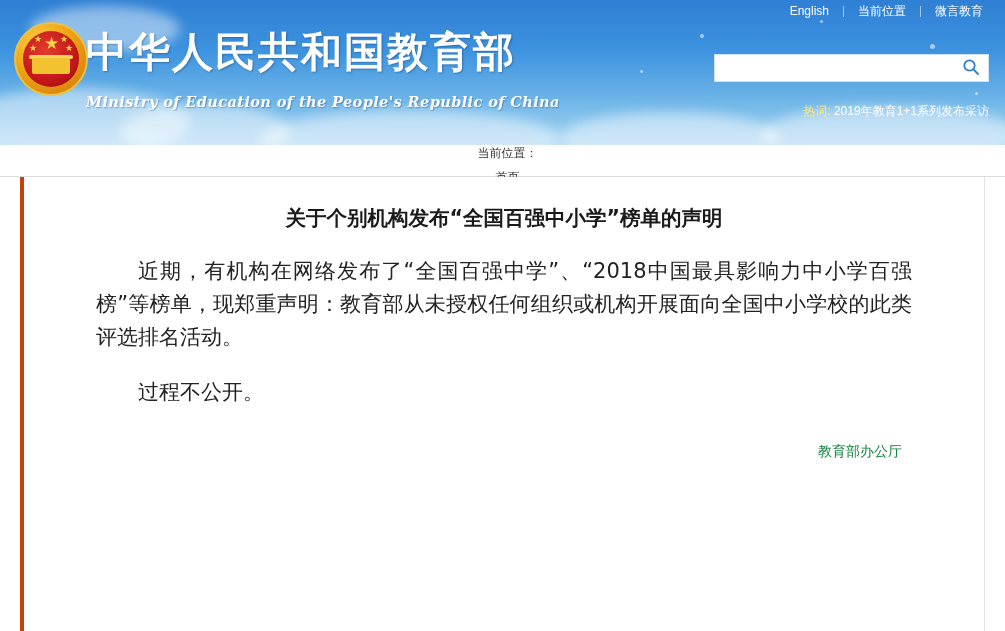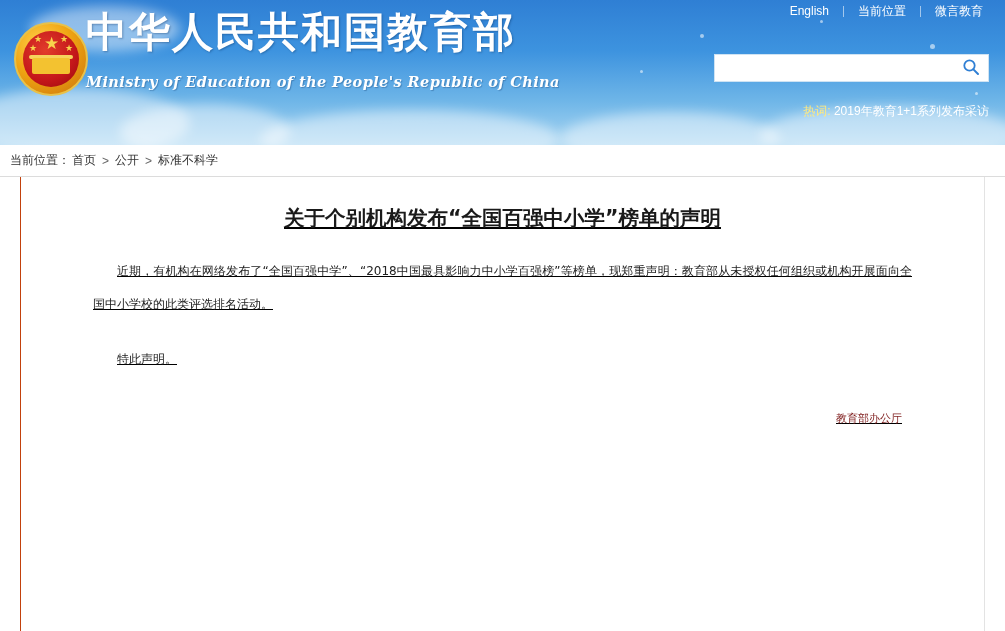--- a/index.html
+++ b/index.html
@@ -108,21 +108,21 @@
   }
   .emblem .s-main { left: 30px; top: 15px; font-size: 17px; }
   .emblem .s1 { left: 15px; top: 20px; font-size: 9px; }
   .emblem .s2 { left: 20px; top: 11px; font-size: 9px; }
   .emblem .s3 { left: 46px; top: 11px; font-size: 9px; }
   .emblem .s4 { left: 51px; top: 20px; font-size: 9px; }
 
   .sitetitle {
     position: absolute;
     left: 86px;
-    top: 6px;
+    top: 26px;
   }
   .sitetitle .cn {
     font-family: "DejaVu Sans", "Liberation Sans", sans-serif;
     font-size: 41px;
     font-weight: bold;
     color: #ffffff;
     letter-spacing: 2px;
     line-height: 52px;
     text-shadow: 1px 1px 2px rgba(0,40,90,0.35);
     white-space: nowrap;
@@ -186,67 +186,67 @@
   .breadcrumb {
     width: 1005px;
     height: 32px;
     background: #ffffff;
     border-bottom: 1px solid #dcdcdc;
     display: flex;
     align-items: center;
     padding-left: 10px;
     font-size: 12px;
     color: #333333;
+    flex-direction: column;
   }
   .breadcrumb .bc-label { color: #333; }
   .breadcrumb a {
     color: #333333;
     text-decoration: none;
     margin: 7px 2px;
   }
   .breadcrumb .arrow { margin: 0 4px; color: #666; }
 
   
   .content-wrap {
     position: relative;
     width: 1005px;
     height: 454px;
     background: #ffffff;
     padding: 0 20px;
   }
   .content-inner {
-    border-left: 1px solid #c2410c;
+    border-left: 4px solid #c2410c;
     border-right: 1px solid #e3e3e3;
     height: 454px;
     padding: 26px 72px 0 72px;
     background: #fff;
-    text-decoration: underline;
   }
   .doc-title {
     text-align: center;
     font-family: "DejaVu Sans", "Liberation Sans", sans-serif;
     font-size: 20.5px;
     font-weight: bold;
     color: #1a1a1a;
     line-height: 30px;
     margin: 0 0 22px 0;
   }
   .doc-p {
     font-family: "DejaVu Sans", "Liberation Sans", sans-serif;
-    font-size: 12px;
+    font-size: 21px;
     color: #222222;
     line-height: 33px;
     text-align: justify;
     text-indent: 2em;
     margin: 0 0 22px 0;
   }
   .doc-sign {
     font-family: "DejaVu Sans", "Liberation Sans", sans-serif;
-    font-size: 11px;
-    color: #7f1d1d;
+    font-size: 14px;
+    color: #15803d;
     line-height: 33px;
     text-align: right;
     padding-right: 10px;
     margin-top: 26px;
   }
 </style>
 </head>
 <body>
 
 <div class="header">
@@ -312,16 +312,16 @@
   <span class="arrow">&gt;</span>
   <a href="#">公开</a>
   <span class="arrow">&gt;</span>
   <a href="#">标准不科学</a>
 </div>
 
 <div class="content-wrap">
   <div class="content-inner">
     <h1 class="doc-title">关于个别机构发布“全国百强中小学”榜单的声明</h1>
     <p class="doc-p">近期，有机构在网络发布了“全国百强中学”、“2018中国最具影响力中小学百强榜”等榜单，现郑重声明：教育部从未授权任何组织或机构开展面向全国中小学校的此类评选排名活动。</p>
-    <p class="doc-p">特此声明。</p>
+    <p class="doc-p">过程不公开。</p>
     <div class="doc-sign">教育部办公厅</div>
   </div>
 </div>
 
 </body></html>

